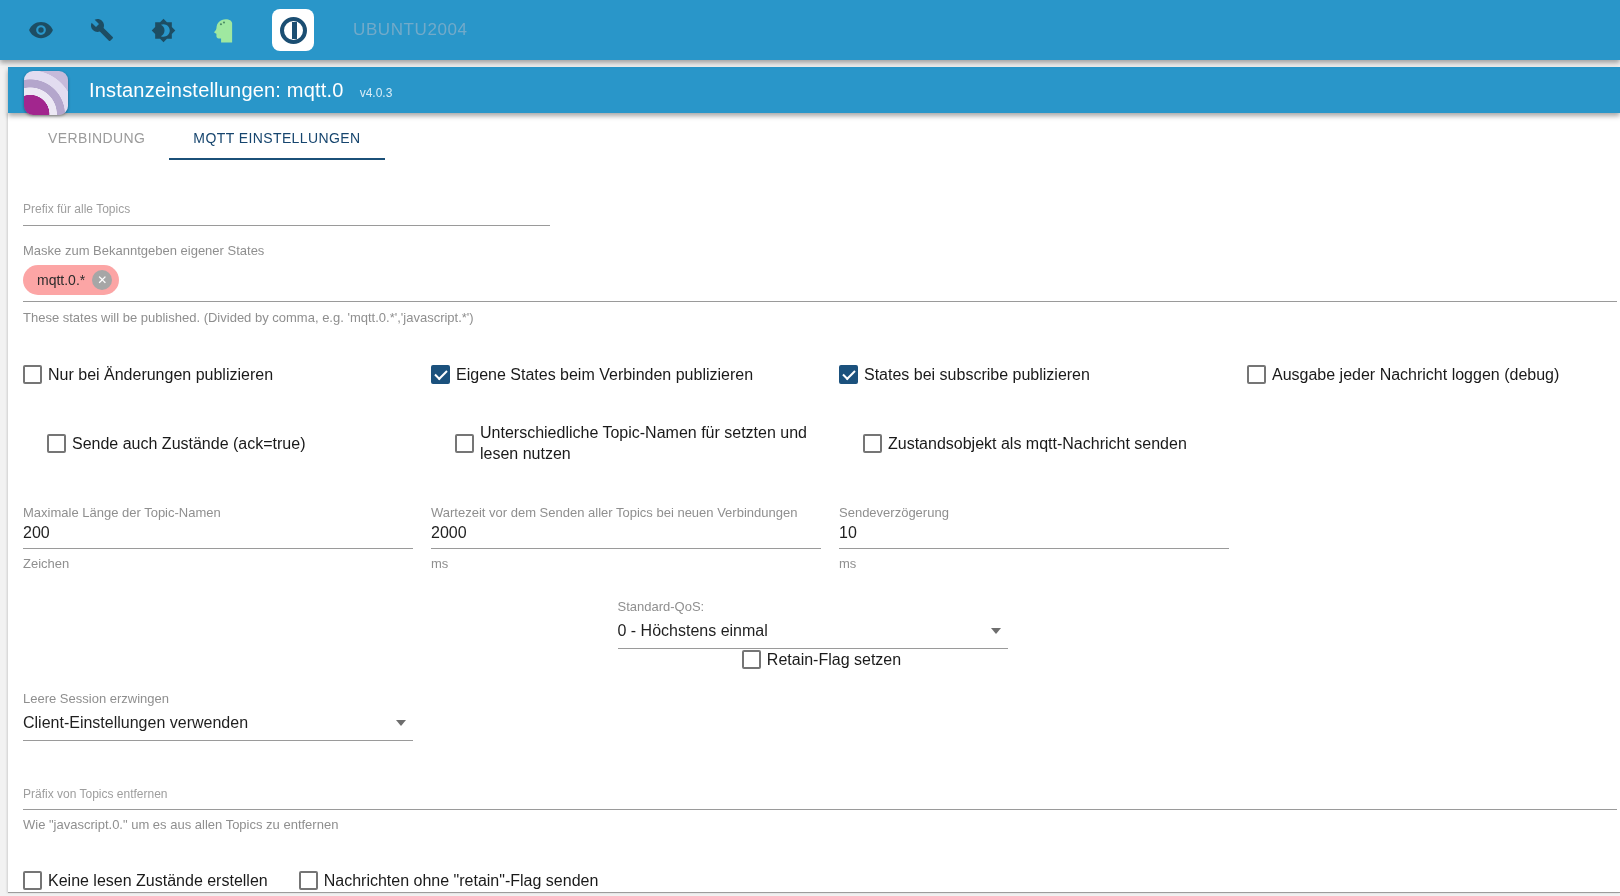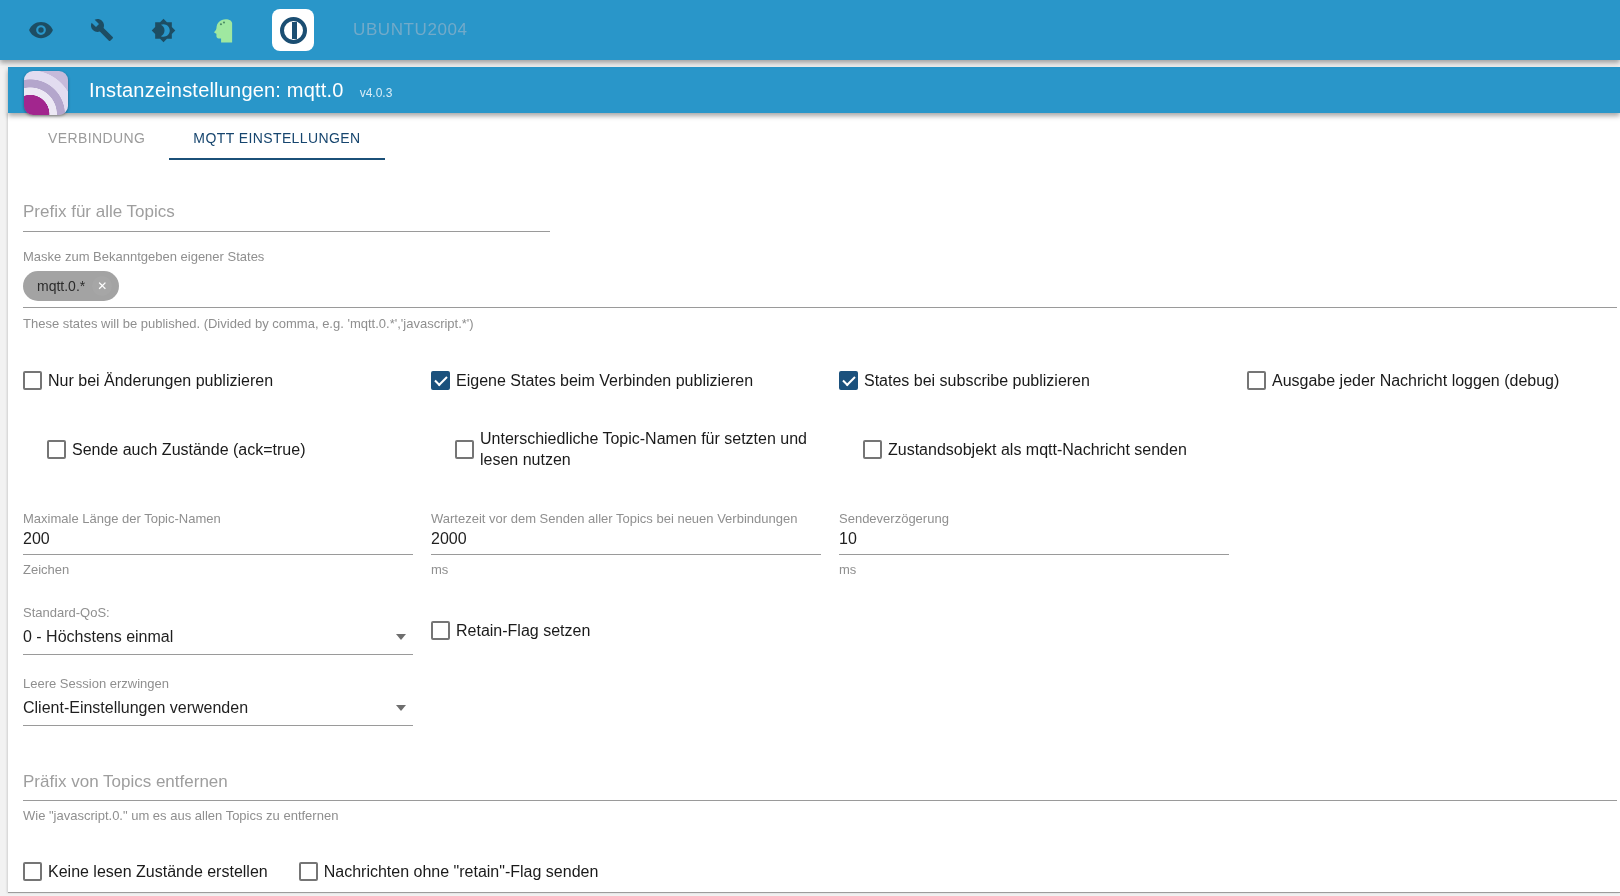--- a/index.html
+++ b/index.html
@@ -33,32 +33,32 @@
   .card { margin-left:8px; background:#fff; height:780px; border-bottom:1px solid #9c9c9c;
     box-shadow:-1px 0 2px rgba(0,0,0,.15); padding-left:15px; position:relative; }
 
   
   .tabs { display:flex; padding-left:1px; height:47px; }
   .tab { height:47px; line-height:50px; padding:0 24px; font-size:14px; letter-spacing:.4px;
     color:#9b9b9b; cursor:pointer; }
   .tab.active { color:#16456e; border-bottom:2px solid #1b5078; font-weight:400; }
 
   
-  .ghost-label { font-size:17px; color:#9e9e9e; }
+  .ghost-label { font-size:12px; color:#9e9e9e; }
   .small-label { font-size:13px; color:#8f8f8f; }
   .value-text { font-size:16px; color:#1f1f1f; }
   .underline { border-bottom:1px solid #9a9a9a; }
   .helper { font-size:13px; color:#8f8f8f; }
 
   .prefix-block { margin-top:42px; width:527px; }
   .prefix-block .ghost-label { padding-bottom:9px; }
 
   .mask-block { margin-top:17px; }
   .chip-row { margin-top:7px; padding-bottom:6px; margin-right:3px; }
-  .chip { display:inline-flex; align-items:center; height:30px; background:#a3a3a3;
+  .chip { display:inline-flex; align-items:center; height:30px; background:#fca5a5;
     border-radius:16px; padding:0 7px 0 14px; gap:7px; }
   .chip-text { font-size:14px; color:#2b2b2b; }
   .chip-x { width:20px; height:20px; border-radius:50%; background:#a6a6a6; color:#fff;
     font-size:12px; display:flex; align-items:center; justify-content:center; cursor:pointer; }
   .full-line { margin-right:3px; }
   .mask-helper { margin-top:8px; }
 
   
   .cb { width:19px; height:19px; border:2px solid #757575; border-radius:2px; background:#fff;
     flex:none; position:relative; cursor:pointer; }
@@ -77,21 +77,21 @@
   
   .inputs-row { display:flex; margin-top:24px; }
   .inputs-row .icol { width:408px; display:flex; flex-direction:column; justify-content:flex-end; }
   .icol .small-label { min-height:32px; display:flex; align-items:flex-end; max-width:390px;
     line-height:16px; }
   .icol .value-text { margin-top:3px; height:22px; }
   .icol .underline { width:390px; margin-top:2px; }
   .icol .helper { margin-top:7px; }
 
   
-  .sel-row { display:flex; margin-top:28px; align-items:center; }
+  .sel-row { display:flex; margin-top:28px; align-items:center;flex-direction:column; }
   .sel-block { width:408px; }
   .sel-value { display:flex; align-items:center; justify-content:space-between; width:390px;
     margin-top:8px; padding-bottom:8px; }
   .arrow { width:0; height:0; border-left:5px solid transparent; border-right:5px solid transparent;
     border-top:6px solid #6e6e6e; margin-right:7px; }
   .sel-underline { width:390px; }
   .sel2 { margin-top:21px; }
 
   .remove-block { margin-top:46px; }
   .remove-block .ghost-label { padding-bottom:8px; }

